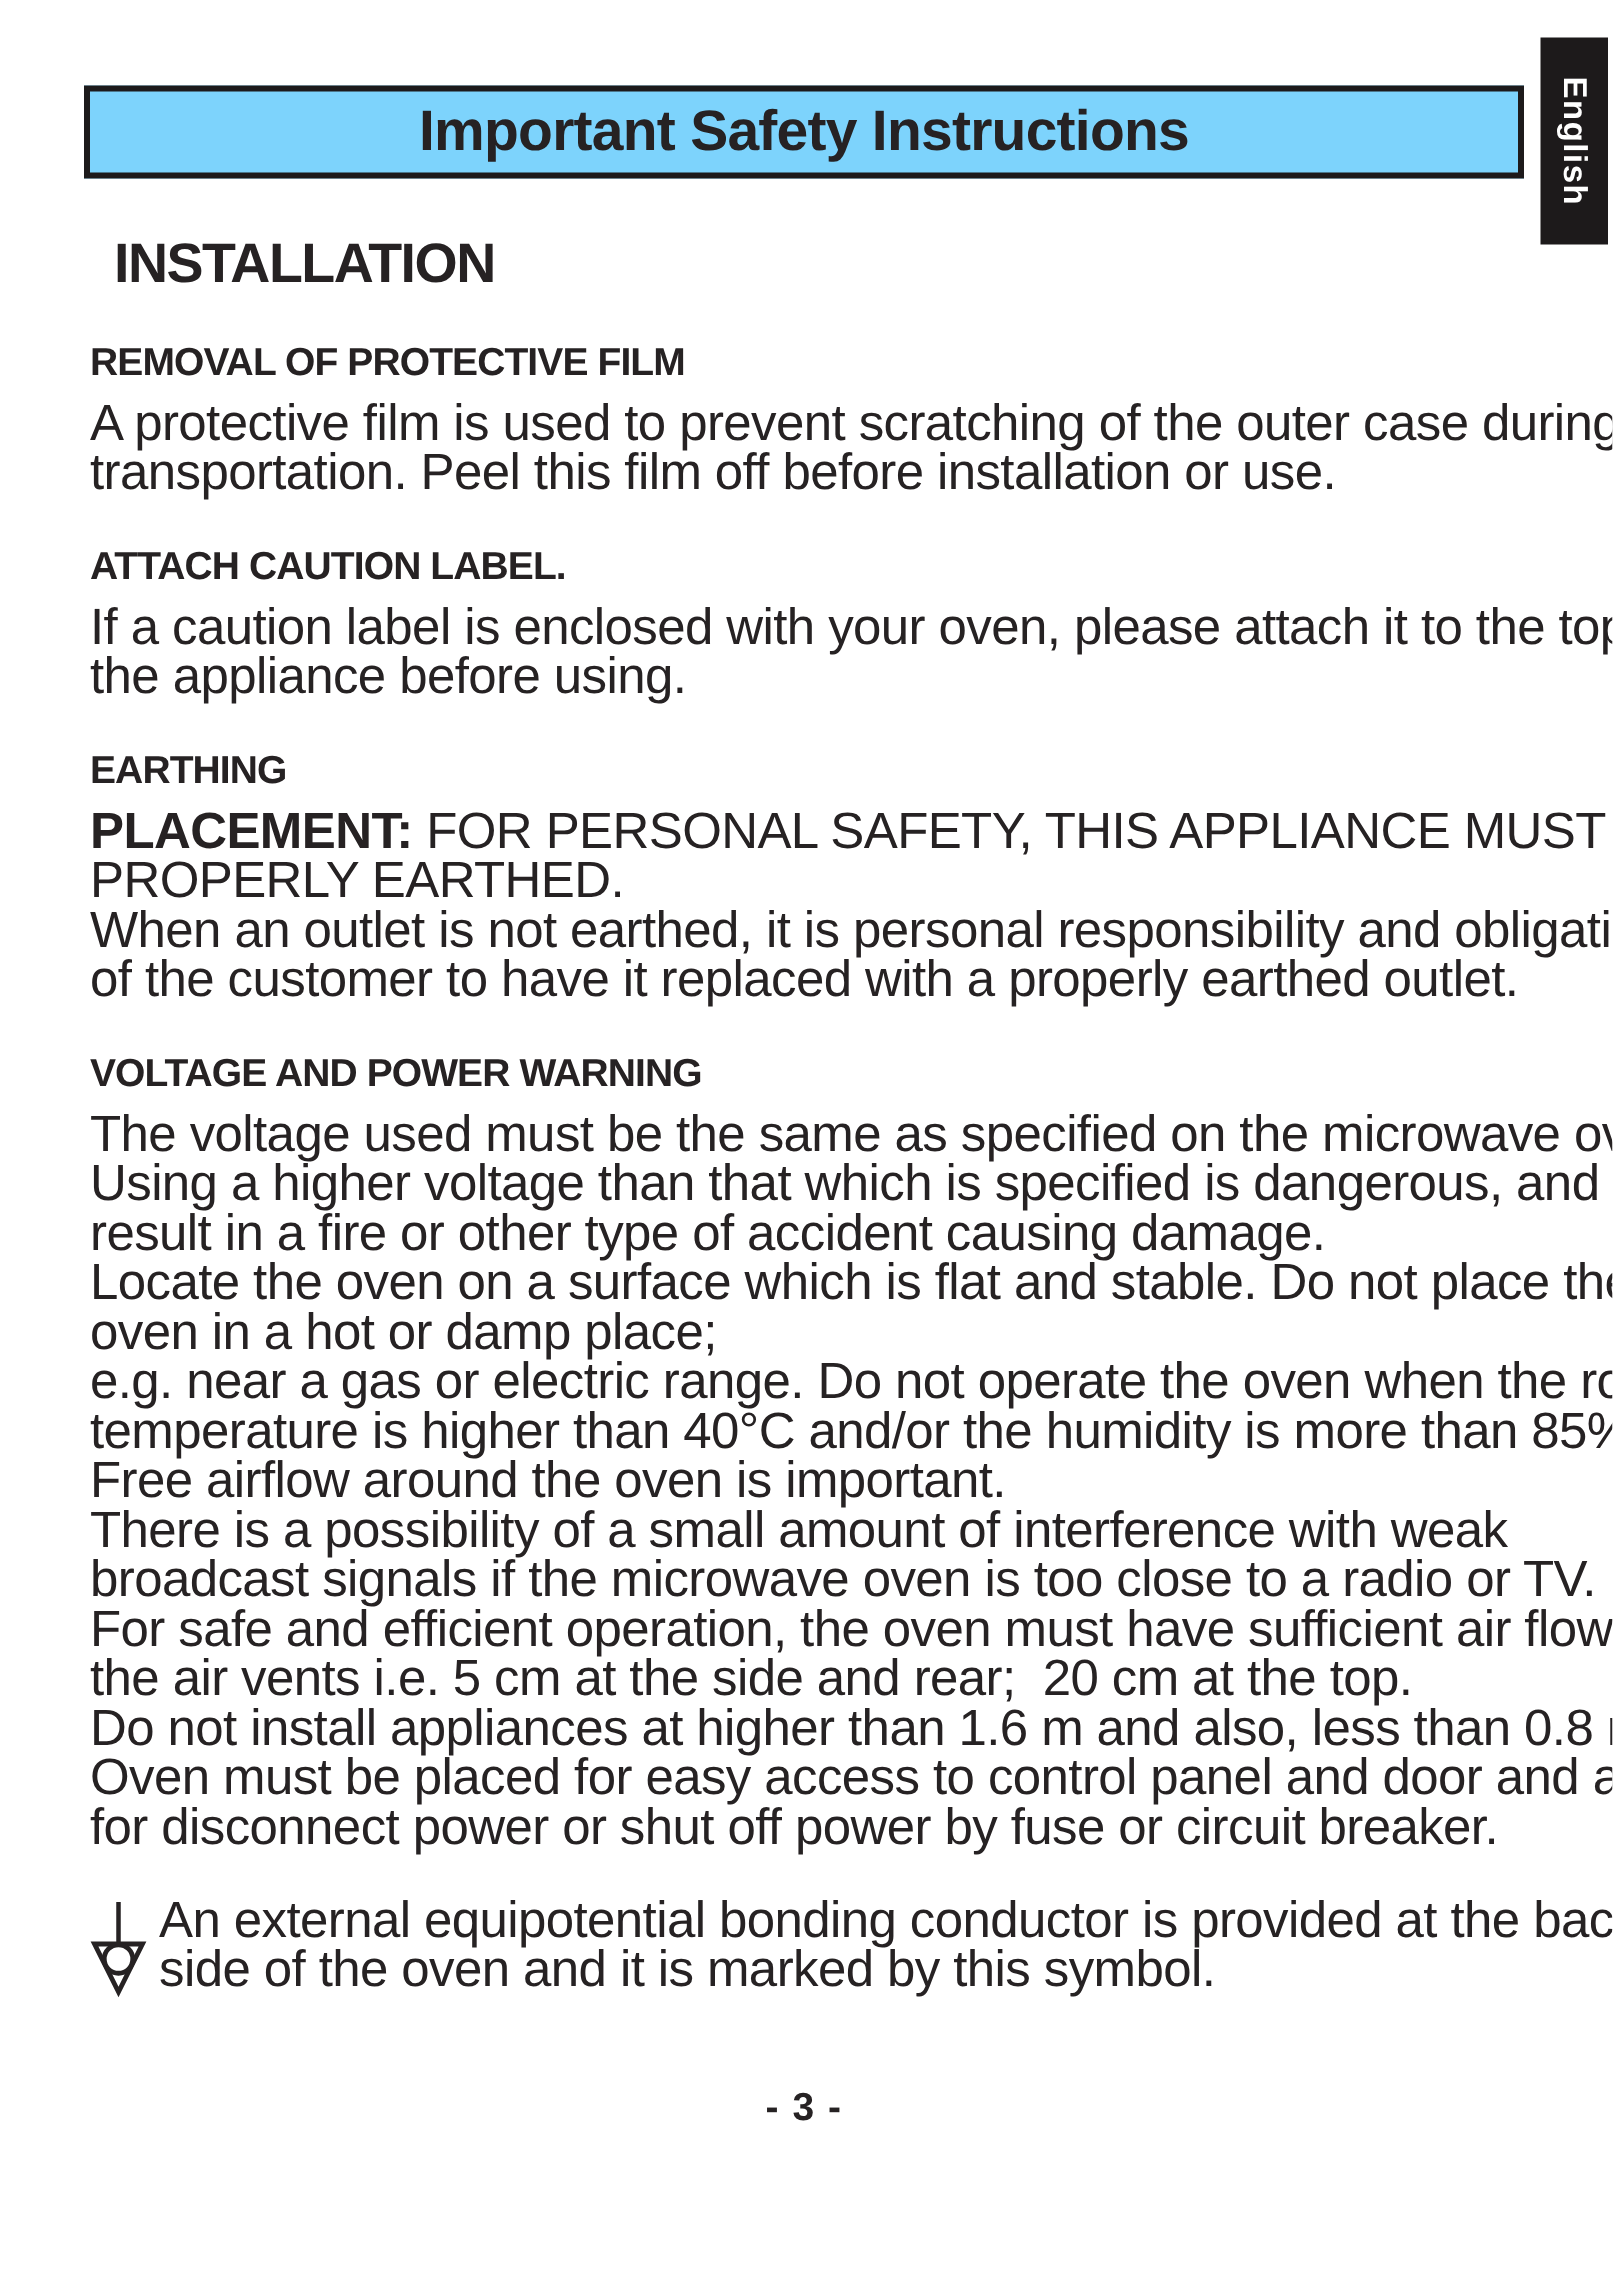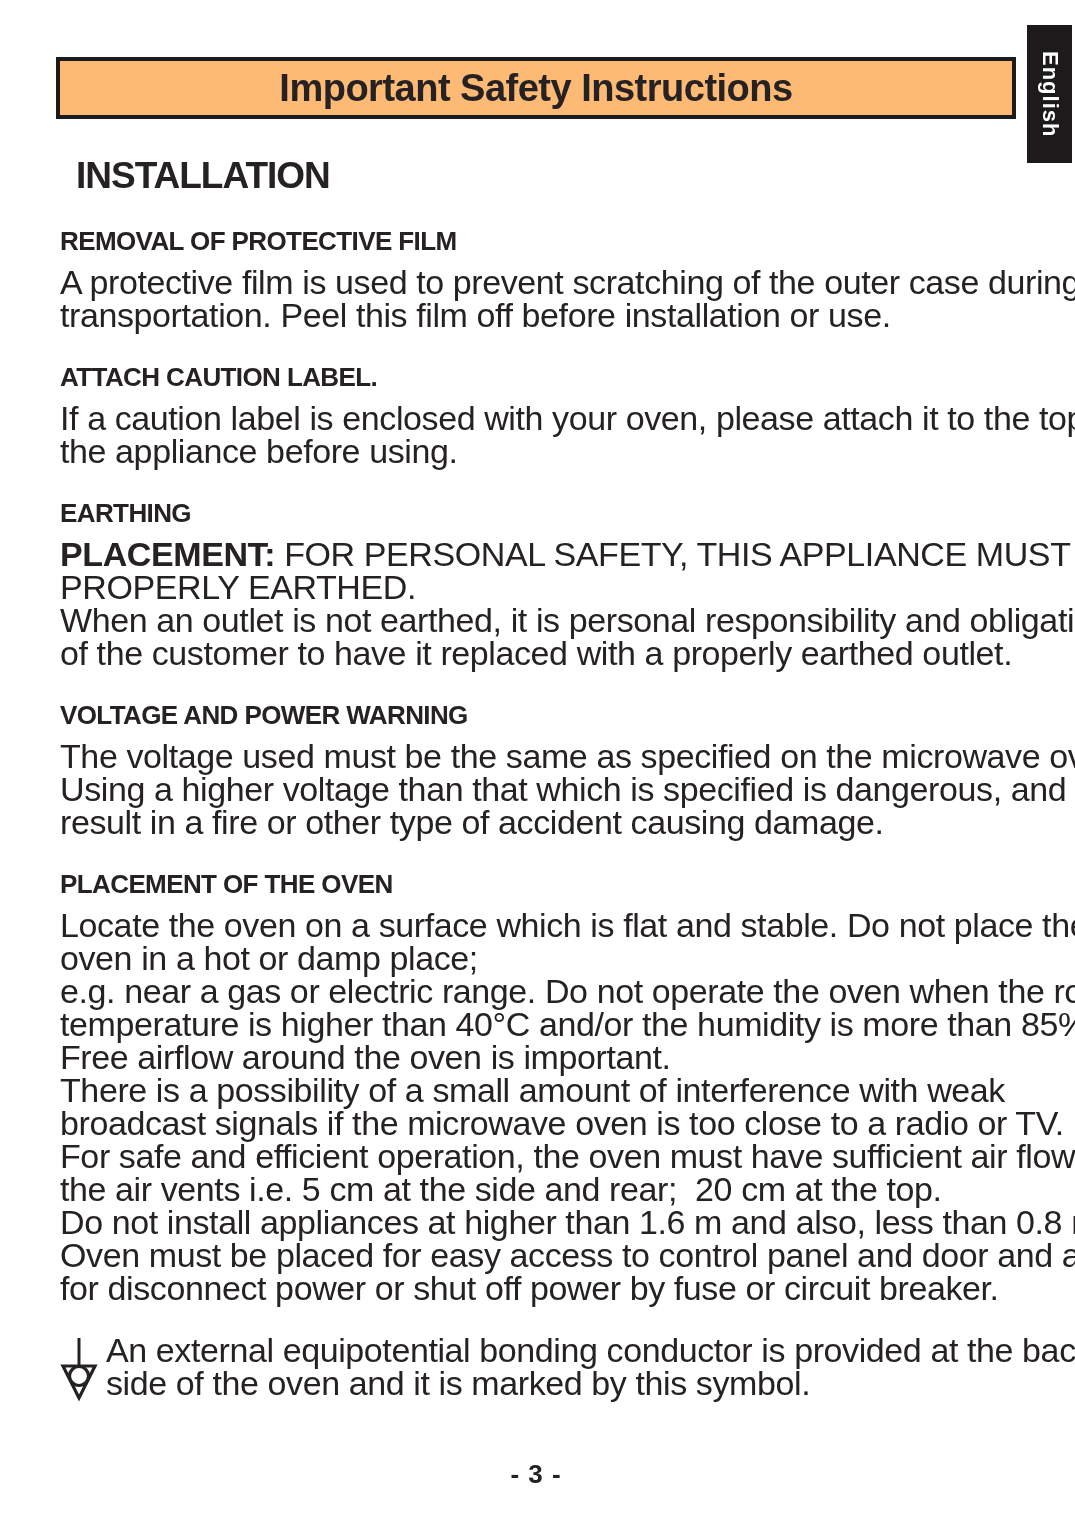--- a/index.html
+++ b/index.html
@@ -38,21 +38,21 @@
   .title-box {
     position: absolute;
     top: 57px;
     left: 56px;
     width: 952px;
     height: 54px;
     border: 4px solid #1d1a1b;
     display: flex;
     align-items: center;
     justify-content: center;
-    background: #fdba74;
+    background: #7dd3fc;
   }
   .title-box h1 {
     margin: 0;
     font-size: 38px;
     font-weight: 700;
     letter-spacing: -0.5px;
     white-space: nowrap;
   }
   .content {
     position: absolute;
@@ -137,21 +137,20 @@
     </section>
 
     <section>
       <h3 class="sec-heading">VOLTAGE AND POWER WARNING</h3>
       <p class="body">The voltage used must be the same as specified on the microwave oven.
 Using a higher voltage than that which is specified is dangerous, and may
 result in a fire or other type of accident causing damage.</p>
     </section>
 
     <section>
-      <h3 class="sec-heading">PLACEMENT OF THE OVEN</h3>
       <p class="body">Locate the oven on a surface which is flat and stable. Do not place the
 oven in a hot or damp place;
 e.g. near a gas or electric range. Do not operate the oven when the room
 temperature is higher than 40°C and/or the humidity is more than 85%.
 Free airflow around the oven is important.
 There is a possibility of a small amount of interference with weak
 broadcast signals if the microwave oven is too close to a radio or TV.
 For safe and efficient operation, the oven must have sufficient air flow to
 the air vents i.e. 5 cm at the side and rear;  20 cm at the top.
 Do not install appliances at higher than 1.6 m and also, less than 0.8 m.

